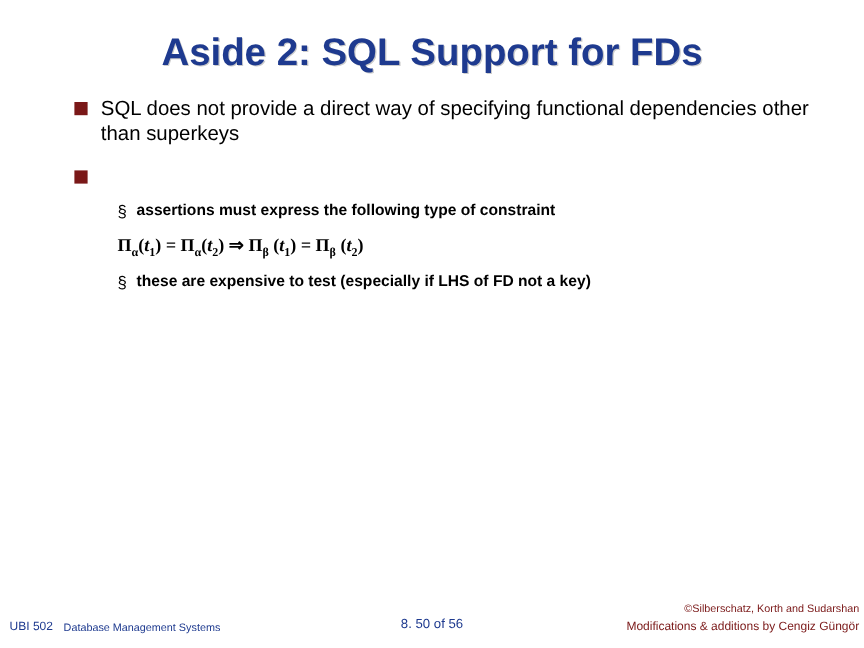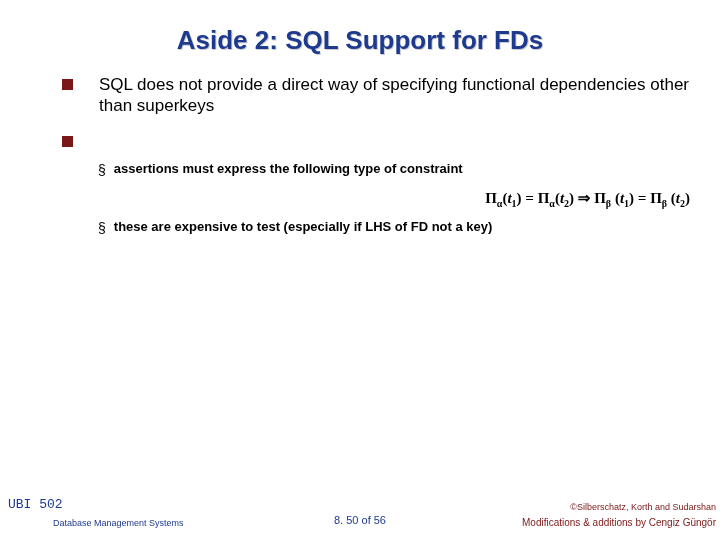--- a/index.html
+++ b/index.html
@@ -6,36 +6,35 @@
   body {
     width: 720px;
     height: 540px;
     background: #ffffff;
     font-family: Arial, Helvetica, sans-serif;
     position: relative;
     overflow: hidden;
   }
   .title {
     text-align: center;
-    font-size: 26px;
+    font-size: 32px;
     font-weight: bold;
     color: #1e3a8f;
     padding-top: 25px;
     padding-bottom: 18px;
     text-shadow: 1px 1px 0 #ccc;
   }
   .content {
     padding-left: 62px;
     padding-right: 30px;
   }
   .bullet-row {
     display: flex;
     align-items: flex-start;
     margin-bottom: 14px;
-    gap: 15px;
   }
   .sq {
     width: 11px;
     height: 11px;
     background: #7a1818;
     flex-shrink: 0;
     margin-top: 5px;
     margin-right: 11px;
   }
   .bullet-text {
@@ -59,43 +58,42 @@
     line-height: 1.3;
     flex-shrink: 0;
   }
   .sub-text {
     font-size: 13px;
     font-weight: bold;
     color: #000;
     line-height: 1.3;
   }
   .formula {
-    text-align: right;
+    text-align: left;
     font-size: 15px;
     font-family: 'Times New Roman', serif;
     font-style: italic;
     font-weight: bold;
     color: #000;
     margin: 10px 0 10px 0;
   }
   .formula sub { font-size: 10px; font-style: normal; font-weight: bold; }
   .footer {
     position: absolute;
     bottom: 0;
     left: 0;
     right: 0;
     height: 50px;
   }
   .f-left-top {
     position: absolute;
     left: 8px;
-    bottom: 28px;
-    font-size: 13px;
+    bottom: 12px;
+    font-size: 10px;
     color: #1e3a8f;
-    font-family: Liberation Mono, monospace;
   }
   .f-left-bot {
     position: absolute;
     left: 8px;
     bottom: 12px;
     font-size: 9px;
     color: #1e3a8f;
     margin-left: 45px;
   }
   .f-center {

